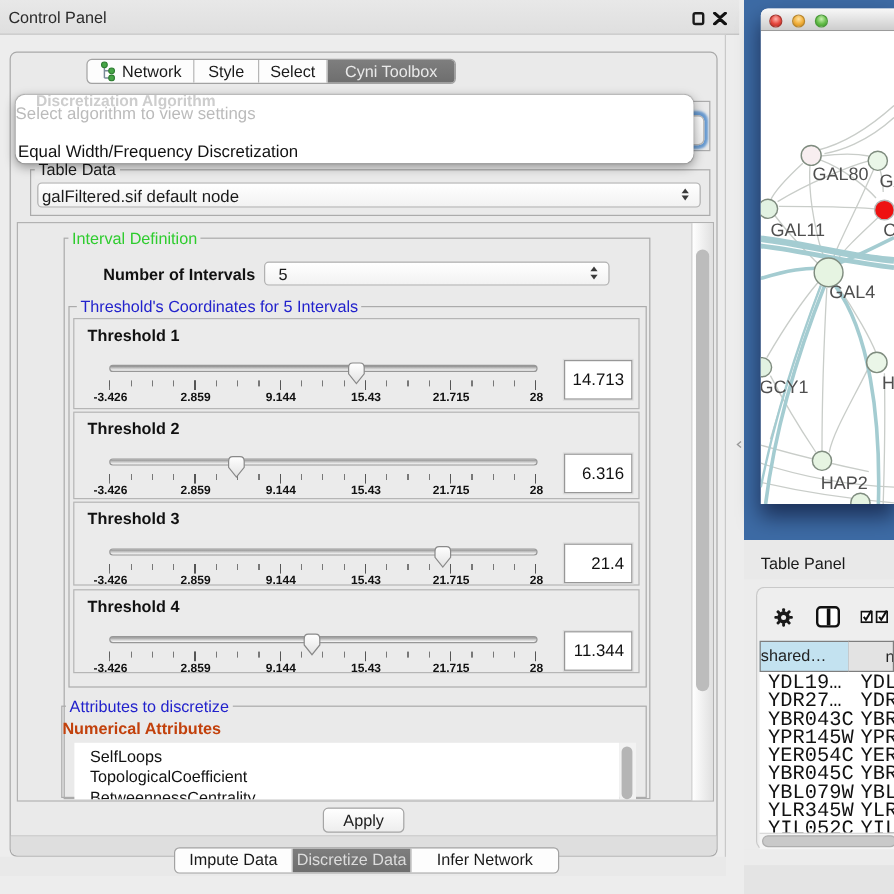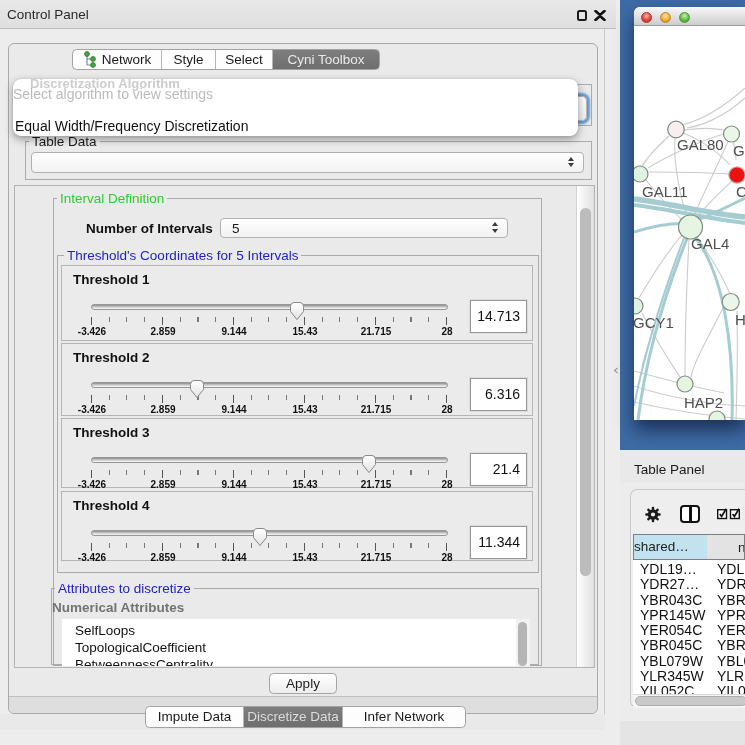--- a/index.html
+++ b/index.html
@@ -55,20 +55,21 @@
 <div class="abs" style="left:40px;top:96px;width:547px;height:25px;background:linear-gradient(#fdfdfd,#eee);border:1px solid #b5b5b5;border-radius:5px;box-shadow:0 0 2px 3px rgba(80,140,205,.85);">
   <span class="updn">
       <i class="u"></i>
       <i class="d"></i>
     </span>
 </div>
 
 <div class="grp" style="left:25px;top:141px;width:567px;height:39px;"></div>
 <span class="grplabel" style="left:29px;top:134px;background:#ededed;color:#1a1a1a;">Table Data</span>
 <div class="combo" style="left:31px;top:152px;width:553px;height:21px;">
+  <span class="ct" style="left:3px;font-size:14px;">galFiltered.sif default node</span>
   <span class="updn">
       <i class="u"></i>
       <i class="d"></i>
     </span>
 </div>
 
 <div class="abs" style="left:14px;top:185px;width:581px;height:483px;border:1px solid #b2b2b2;background:#eaeaea;">
   <div style="position:absolute;right:0;top:0;width:18px;height:100%;background:linear-gradient(90deg,#ffffff,#e0e0e0);border-left:1px solid #d2d2d2;"></div>
   <div style="position:absolute;right:3px;top:22px;width:11px;height:368px;border-radius:5.5px;background:#bcbcbc;"></div>
 </div>
@@ -154,21 +155,21 @@
     <span class="tl" style="left:314px;">21.715</span>
     <span class="tl" style="left:385px;">28</span>
   <svg class="thumb" style="left:190px;" width="16" height="20" viewBox="0 0 16 20">
       <path d="M1.5,5.5 Q1.5,1.5 5,1.5 L11,1.5 Q14.5,1.5 14.5,5.5 L14.5,10.5 L8,18.6 L1.5,10.5 Z" fill="url(#tg)" stroke="#898989"></path>
     </svg>
   <div class="vbox">11.344</div>
 </div>
 
 <div class="grp" style="left:51px;top:588px;width:488px;height:77px;"></div>
 <span class="grplabel" style="left:55px;top:581px;color:#2222cc;">Attributes to discretize</span>
-<span class="abs" style="left:52px;top:600px;font-size:13.5px;font-weight:bold;color:#737373;">Numerical Attributes</span>
+<span class="abs" style="left:52px;top:600px;font-size:13.5px;font-weight:bold;color:#c2410c;">Numerical Attributes</span>
 <div class="abs" style="left:62px;top:619px;width:454px;height:47px;background:#fff;overflow:hidden;">
   <div style="padding:3px 0 0 13px;font-size:13.5px;color:#111;line-height:17px;">SelfLoops<br>TopologicalCoefficient<br>BetweennessCentrality</div>
 </div>
 <div class="abs" style="left:516px;top:619px;width:14px;height:47px;background:#f2f2f2;"></div>
 <div class="abs" style="left:518px;top:622px;width:9px;height:44px;border-radius:4.5px;background:#b5b5b5;"></div>
 
 <div class="abs" style="left:269px;top:673px;width:68px;height:21px;background:linear-gradient(#ffffff,#ededed);border:1px solid #a5a5a5;border-radius:4.5px;text-align:center;font-size:13.5px;font-weight:normal;color:#222;line-height:19px;">Apply</div>
 
 <div class="abs" style="left:0;top:714px;width:605px;height:16px;background:#e9e9e9;"></div>
 <div class="seg" style="left:145px;top:706px;height:22px;line-height:20px;">
@@ -293,21 +294,21 @@
         <path d="M15.6,6 L17.4,8.4 L22,0.8" stroke-width="1.7"></path>
       </g>
   </svg>
   </div>
 
 <div class="abs" style="left:633px;top:534px;width:75px;height:26px;background:#c3e2f0;border:1px solid #7e7e7e;font-size:13.5px;color:#222;text-align:left;line-height:24px;">shared…</div>
 <div class="abs" style="left:707px;top:534px;width:38px;height:26px;background:#e3e3e3;border:1px solid #7e7e7e;border-left:none;font-size:13.5px;color:#222;overflow:hidden;">
     <span style="position:absolute;left:31px;top:5px;">name</span>
   </div>
 
-<div class="abs" style="left:633px;top:560px;width:112px;height:134px;background:#fff;overflow:hidden;font-size:14px;color:#111;">
+<div class="abs" style="left:633px;top:560px;width:112px;height:134px;background:#fff;overflow:hidden;font-size:17px;color:#111;font-family:Liberation Mono, monospace;">
   <div style="position:absolute;left:7px;top:2px;line-height:15.3px;">YDL19…<br>YDR27…<br>YBR043C<br>YPR145W<br>YER054C<br>YBR045C<br>YBL079W<br>YLR345W<br>YIL052C</div>
   <div style="position:absolute;left:84px;top:2px;line-height:15.3px;">YDL19…<br>YDR27…<br>YBR043C<br>YPR145W<br>YER054C<br>YBR045C<br>YBL079W<br>YLR345W<br>YIL052C</div>
 </div>
 
 <div class="abs" style="left:633px;top:694px;width:112px;height:14px;background:#f5f5f5;border-top:1px solid #dadada;"></div>
 <div class="abs" style="left:635px;top:696px;width:112px;height:10px;border-radius:5px;background:#c9c9c9;border:1px solid #aeaeae;"></div>
 
 <div class="abs" style="left:620px;top:708px;width:125px;height:13px;background:#ececec;"></div>
 <div class="abs" style="left:620px;top:721px;width:125px;height:24px;background:#e4e4e4;"></div>
 

